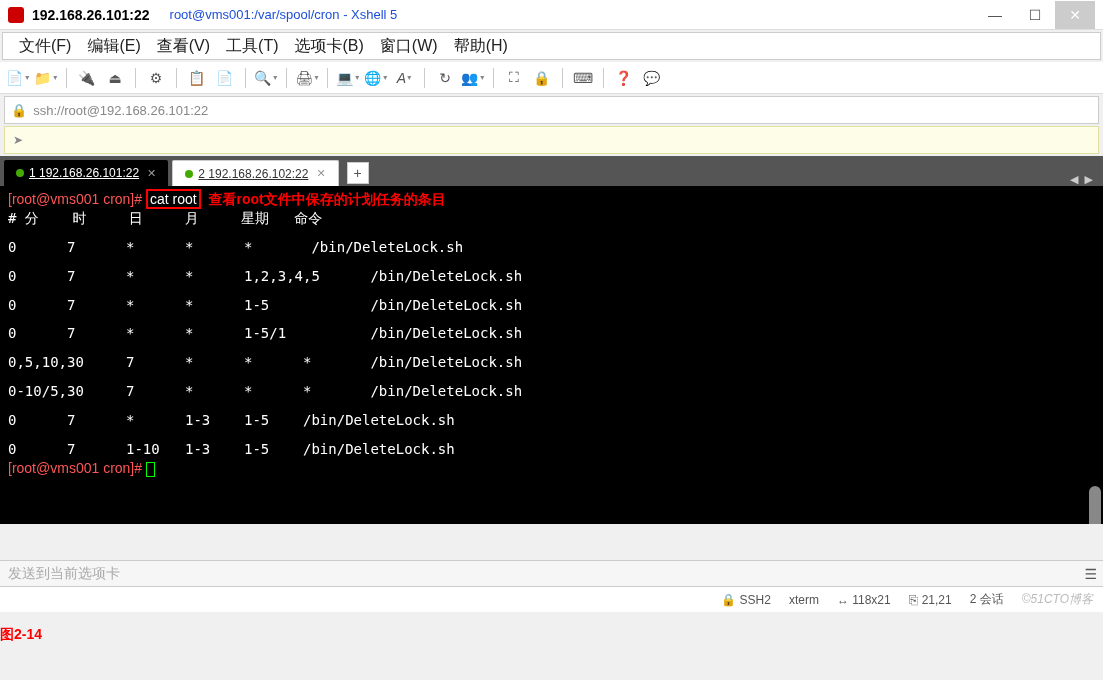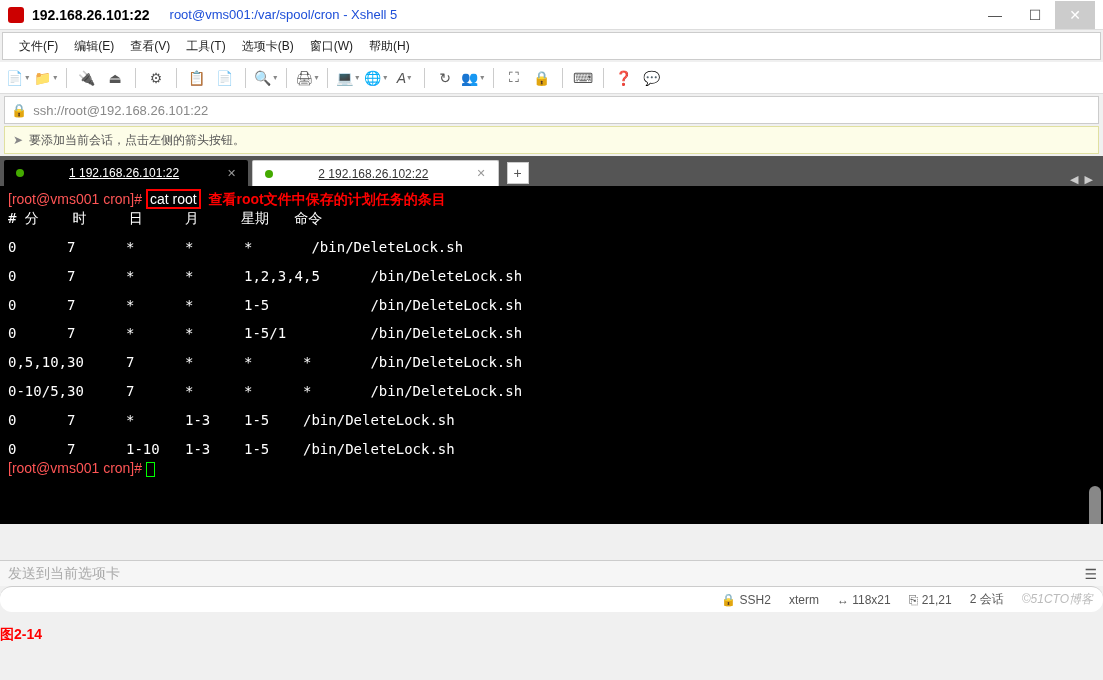--- a/index.html
+++ b/index.html
@@ -7,56 +7,56 @@
 
 .titlebar { height: 30px; background: #fff; display: flex; align-items: center; padding: 0 8px; border-bottom: 1px solid #ddd; }
 .titlebar .app-icon { width: 16px; height: 16px; background: #c00; border-radius: 3px; margin-right: 8px; display: inline-block; }
 .titlebar .ip { font-weight: bold; font-size: 14px; }
 .titlebar .title { margin-left: 20px; font-size: 13px; color: #1d4ed8; }
 .titlebar .wincontrols { margin-left: auto; display: flex; gap: 0; }
 .titlebar .wincontrols span { width: 40px; height: 28px; display: flex; align-items: center; justify-content: center; font-size: 14px; color: #555; cursor: pointer; }
 .titlebar .wincontrols span.close { background: #ccc; color: #fff; }
 
 .menubar { height: 28px; background: #fff; display: flex; align-items: center; padding: 0 8px; border: 1px solid #ccc; margin: 2px; }
-.menubar .menu-item { padding: 2px 8px; font-size: 12px; color: #222; cursor: pointer; }
+.menubar .menu-item { padding: 2px 8px; font-size: 16px; color: #222; cursor: pointer; }
 
 .toolbar { height: 32px; background: #fff; display: flex; align-items: center; padding: 0 6px; border-bottom: 1px solid #ddd; gap: 4px; }
 .toolbar .tool-btn { width: 24px; height: 24px; display: flex; align-items: center; justify-content: center; color: #555; font-size: 14px; cursor: pointer; border-radius: 2px; }
 .toolbar .sep { width: 1px; height: 20px; background: #ccc; margin: 0 4px; }
 .toolbar .drop { font-size: 8px; margin-left: 1px; color: #888; }
 
 .addressbar { height: 28px; background: #fff; border: 1px solid #ccc; margin: 2px 4px; display: flex; align-items: center; padding: 0 6px; font-size: 13px; color: #888; }
 .addressbar .lock-icon { margin-right: 6px; }
 
 .infobar { height: 28px; background: #fdfde8; border: 1px solid #e0e0a0; margin: 2px 4px; display: flex; align-items: center; padding: 0 8px; font-size: 12px; color: #555; }
 .infobar .arrow-icon { margin-right: 6px; color: #888; }
 
 .tabbar { height: 30px; background: #555; display: flex; align-items: flex-end; padding: 0 4px; position: relative; }
-.tabbar .tab { height: 26px; padding: 0 12px; display: flex; align-items: center; font-size: 12px; margin-right: 4px; border-radius: 2px 2px 0 0; cursor: pointer; position: relative; gap: 40px; }
+.tabbar .tab { height: 26px; padding: 0 12px; display: flex; align-items: center; font-size: 12px; margin-right: 4px; border-radius: 2px 2px 0 0; cursor: pointer; position: relative; }
 .tabbar .tab.active { background: #000; color: #fff; }
 .tabbar .tab.inactive { background: #fff; color: #333; border: 1px solid #ccc; border-bottom: none; }
 .tabbar .tab .dot { width: 8px; height: 8px; border-radius: 50%; background: #4a0; margin-right: 5px; }
 .tabbar .tab .label { text-decoration: underline; }
 .tabbar .tab .close-x { margin-left: 8px; font-size: 11px; color: #999; }
 .tabbar .add-tab { width: 22px; height: 22px; background: #fff; border: 1px solid #ccc; display: flex; align-items: center; justify-content: center; font-size: 14px; color: #555; margin-left: 4px; margin-bottom: 2px; cursor: pointer; }
 .tabbar .nav-arrows { margin-left: auto; color: #ccc; font-size: 11px; display: flex; gap: 6px; padding-right: 6px; }
 
 .terminal { background: #000; color: #fff; font-family: Consolas, monospace; font-size: 14px; padding: 4px 8px; height: 338px; position: relative; overflow: hidden; line-height: 1.35; }
 .terminal .prompt-bracket { color: #ff5555; }
 .terminal .hl-cmd { border: 2px solid #f00; padding: 0 2px; }
 .terminal .hl-note { color: #f00; font-weight: bold; margin-left: 4px; font-family: "Microsoft YaHei", sans-serif; }
 .terminal .cursor { display: inline-block; width: 9px; height: 15px; border: 1px solid #0f0; vertical-align: middle; }
 .terminal pre { font-family: Consolas, monospace; white-space: pre; color: #fff; }
 .terminal .scroll-thumb { position: absolute; right: 2px; top: 300px; width: 12px; height: 70px; background: #888; border-radius: 6px; }
 
 .fig-label { position: absolute; left: 0; bottom: 36px; color: #f00; font-weight: bold; font-size: 14px; z-index: 5; }
 .sendbar { height: 26px; background: #f6f6f6; border-top: 1px solid #ccc; display: flex; align-items: center; padding: 0 8px; font-size: 14px; color: #aaa; position: relative; margin-top: 36px; }
 .sendbar .menu-icon { position: absolute; right: 6px; color: #555; }
 
-.statusbar { height: 26px; background: #fff; border-top: 1px solid #ccc; display: flex; align-items: center; padding: 0 10px; font-size: 12px; color: #555; justify-content: flex-end; gap: 18px; border-radius: 12px; }
+.statusbar { height: 26px; background: #fff; border-top: 1px solid #ccc; display: flex; align-items: center; padding: 0 10px; font-size: 12px; color: #555; justify-content: flex-end; gap: 18px; }
 .statusbar .watermark { color: #bbb; font-style: italic; }
 </style>
 </head>
 <body>
 
 <div class="titlebar">
   <span class="app-icon"></span>
   <span class="ip">192.168.26.101:22</span>
   <span class="title">root@vms001:/var/spool/cron - Xshell 5</span>
   <div class="wincontrols">
@@ -111,21 +111,20 @@
   <span class="tool-btn">💬</span>
 </div>
 
 <div class="addressbar">
   <span class="lock-icon">🔒</span>
   <span>ssh://root@192.168.26.101:22</span>
 </div>
 
 <div class="infobar">
   <span class="arrow-icon">➤</span>
-  <span>要添加当前会话，点击左侧的箭头按钮。</span>
 </div>
 
 <div class="tabbar">
   <div class="tab active">
     <span class="dot"></span>
     <span class="label">1 192.168.26.101:22</span>
     <span class="close-x">✕</span>
   </div>
   <div class="tab inactive">
     <span class="dot"></span>

